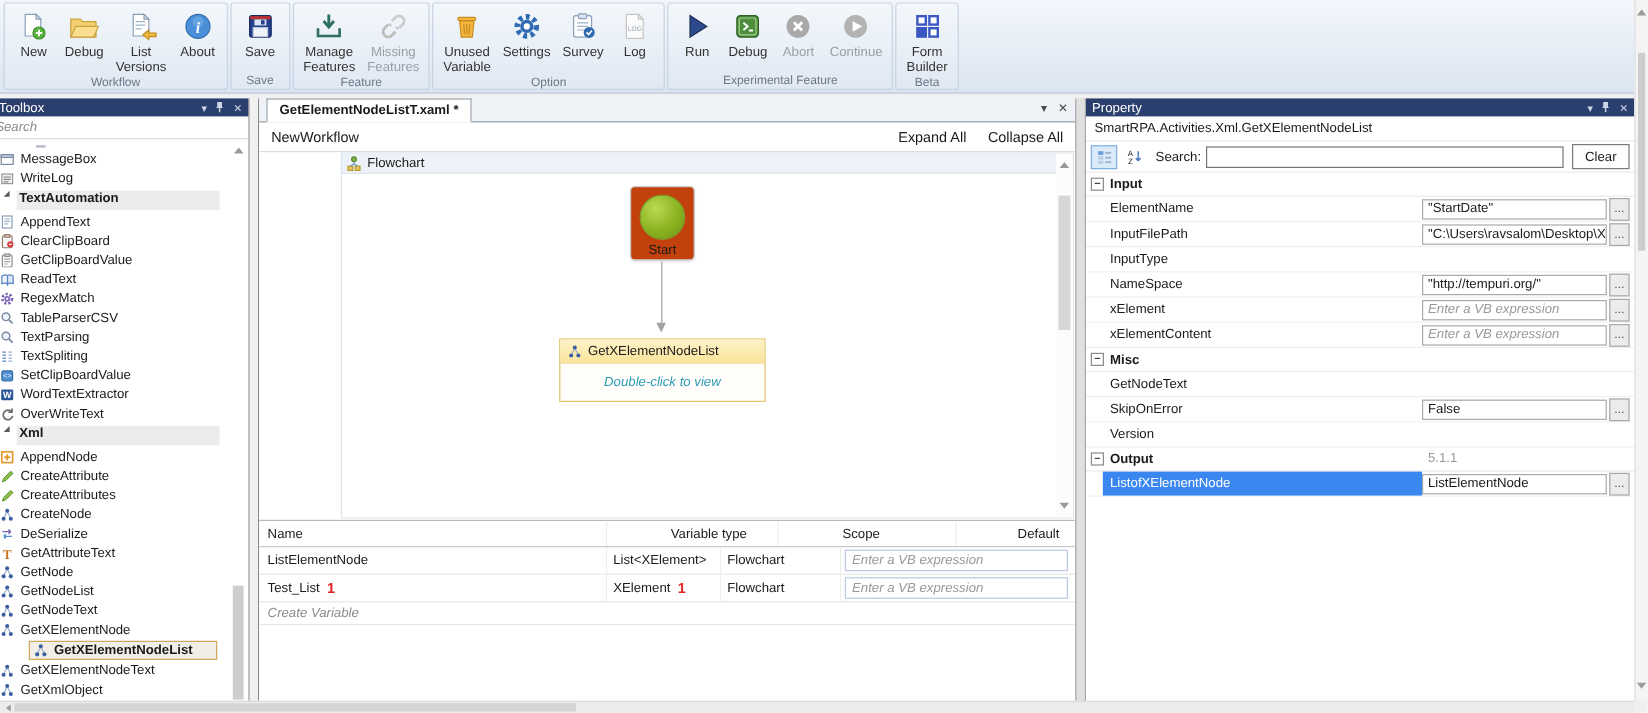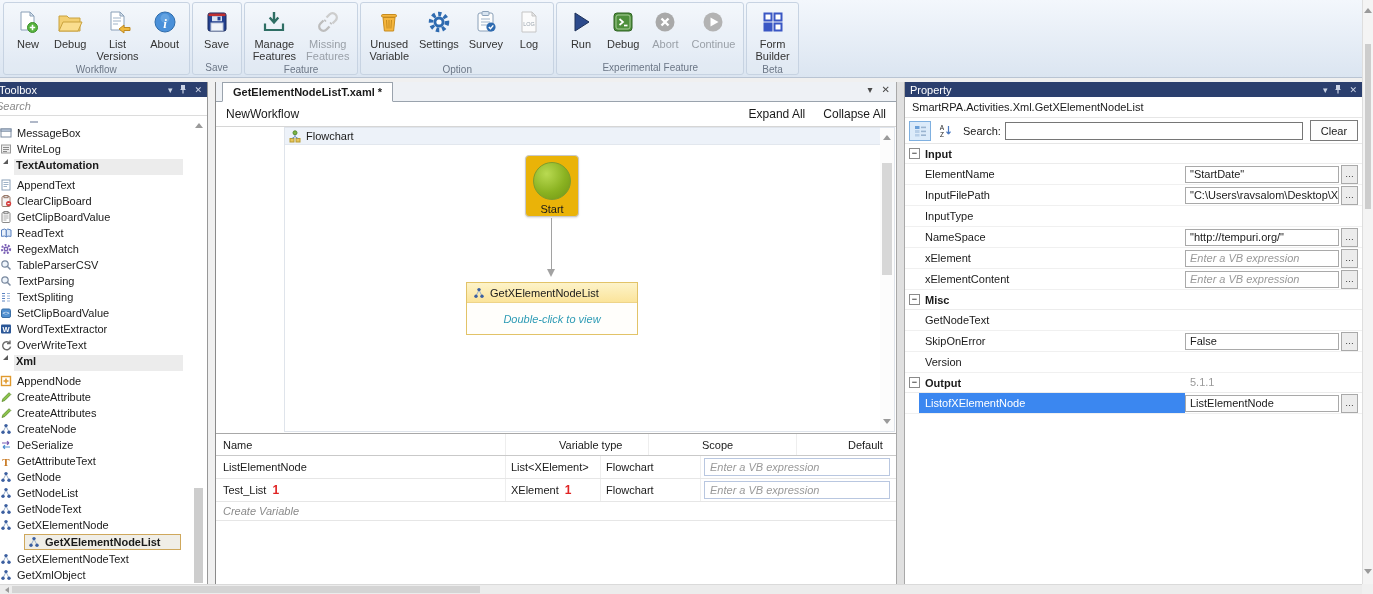--- a/index.html
+++ b/index.html
@@ -45,21 +45,21 @@
   .tab{position:absolute;left:6px;top:0;height:18px;border:1px solid #9aa3ad;border-bottom:1px solid #fff;background:#fff;padding:0 10px;font-weight:bold;display:flex;align-items:center;z-index:2;}
   .tabstrip-icons{position:absolute;right:6px;top:2px;display:flex;gap:9px;color:#4a4a4a;font-size:10px;align-items:center;}
   .breadcrumb{height:24px;background:#fff;border-bottom:1px solid #d6d6d6;display:flex;align-items:center;padding:0 10px;font-size:12px;flex:none;}
   .bc-right{margin-left:auto;display:flex;gap:18px;}
   .bc-link{color:#1a1a1a;cursor:default;}
 
   .designer{flex:1;position:relative;background:#fff;}
   .flowchart{position:absolute;left:68px;top:0;right:1px;bottom:1px;border:1px solid #dfe4eb;display:flex;flex-direction:column;}
   .fc-header{height:16px;background:#edf2f9;display:flex;align-items:center;gap:5px;padding-left:4px;border-bottom:1px solid #e2e7ee;flex:none;}
   .fc-body{flex:1;position:relative;background:#fff;}
-  .start-node{position:absolute;left:240px;top:10px;width:54px;height:62px;background:#eab308;border:1px solid #c9c9c9;border-radius:4px;box-shadow:0 1px 2px rgba(0,0,0,.12);display:flex;flex-direction:column;align-items:center;padding-top:6px;box-sizing:border-box;}
+  .start-node{position:absolute;left:240px;top:10px;width:54px;height:62px;background:#c2410c;border:1px solid #c9c9c9;border-radius:4px;box-shadow:0 1px 2px rgba(0,0,0,.12);display:flex;flex-direction:column;align-items:center;padding-top:6px;box-sizing:border-box;}
   .start-circle{width:36px;height:36px;border-radius:50%;background:radial-gradient(circle at 35% 30%,#b9da52,#8ab221 55%,#6e9414);border:1px solid #7d9d2d;}
   .start-label{margin-top:3px;}
   .fc-arrow{position:absolute;left:266px;top:73px;width:1px;height:56px;background:#a2a2a2;}
   .fc-arrow:after{content:"";position:absolute;left:-4px;bottom:-7px;border:4.5px solid transparent;border-top:8px solid #a2a2a2;}
   .activity{position:absolute;left:181px;top:137px;width:172px;border:1px solid #e2c368;background:#fffefb;box-sizing:border-box;}
   .act-header{height:19px;display:flex;align-items:center;gap:5px;padding:0 6px;background:linear-gradient(#fdf3c9,#fbe49b);border-bottom:1px solid #eed489;}
   .act-body{height:31px;display:flex;align-items:center;justify-content:center;}
   .act-hint{font-style:italic;color:#2e9bb5;}
   .fc-scroll{position:absolute;right:0;top:0;bottom:0;width:14px;background:#fcfcfc;display:flex;flex-direction:column;justify-content:space-between;}
   .fc-scroll .thumb{position:absolute;left:2px;right:2px;top:35px;height:112px;background:#d7d7d7;}

